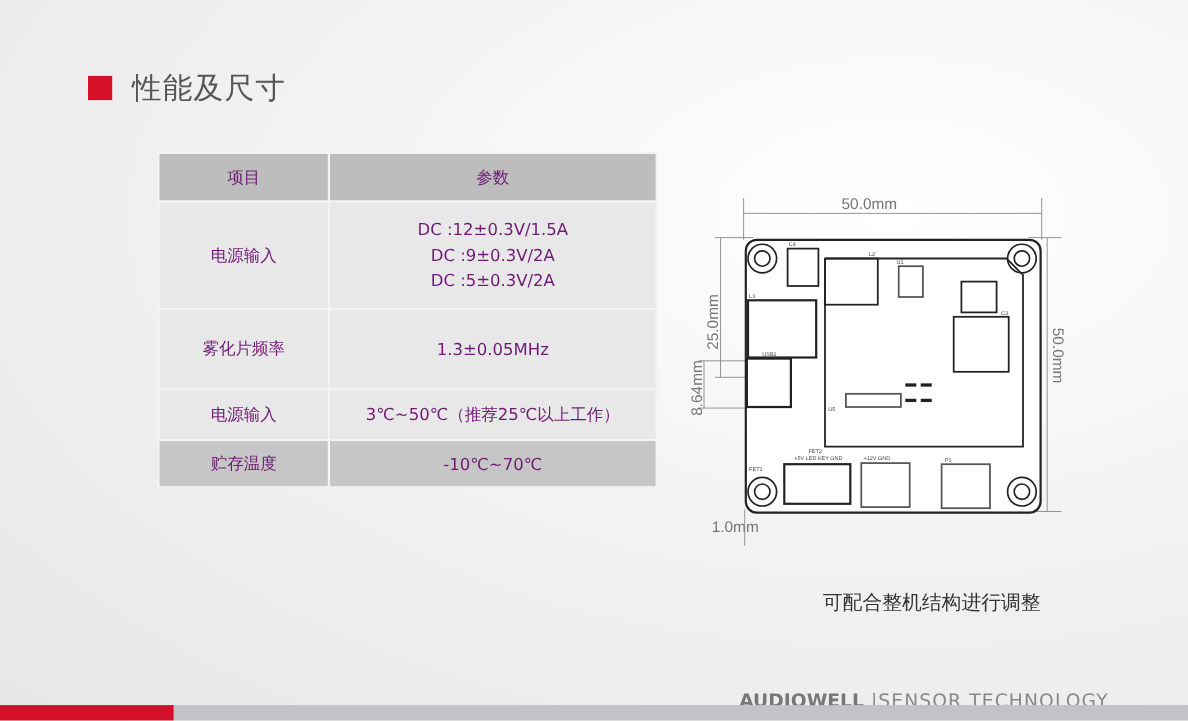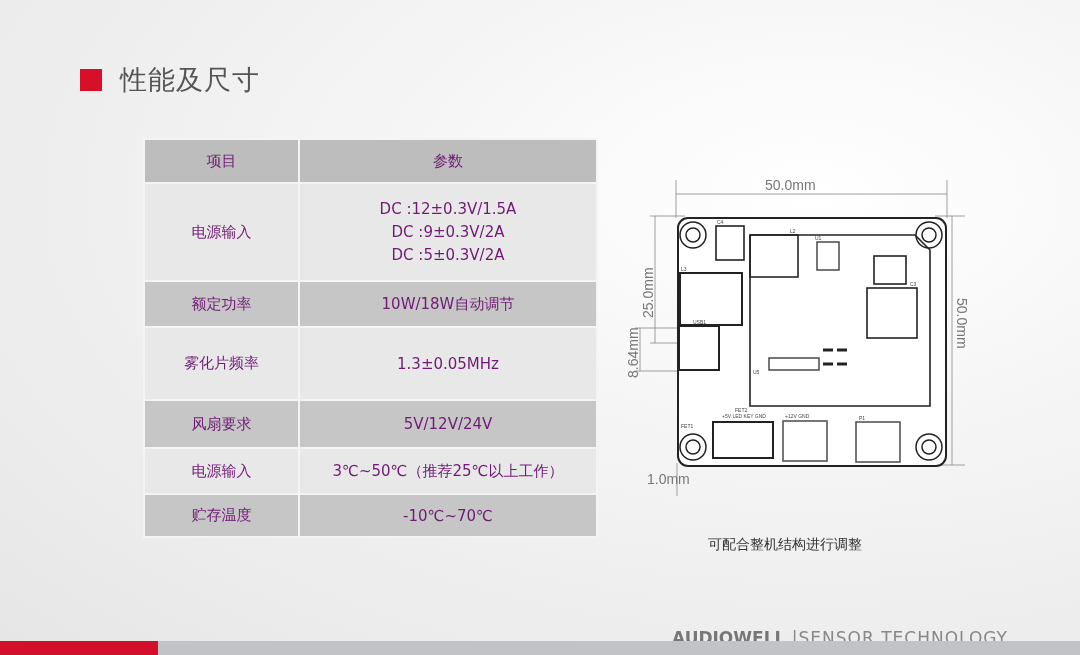--- a/index.html
+++ b/index.html
@@ -12,21 +12,21 @@
   table.spec{position:absolute;left:143px;top:138px;width:455px;border-collapse:collapse;table-layout:fixed;}
   table.spec td, table.spec th{text-align:center;vertical-align:middle;color:#701a75;font-weight:normal;
     border:2px solid #f4f4f4;padding:0;}
   table.spec col.c1{width:155px;}
   table.spec th{font-size:15px;height:42px;background:#bdbdbd;}
   table.spec td{font-size:15px;}
   tr.dark td{background:#c6c6c6;}
   tr.light td{background:#e8e8e8;margin-top:40px;}
   .multi span{display:block;line-height:23px;}
   .pcb{position:absolute;left:605px;top:178px;}
-  .caption{position:absolute;left:708px;top:536px;font-size:14px;color:#333;text-align:right;}
+  .caption{position:absolute;left:748px;top:536px;font-size:18px;color:#333;text-align:right;}
   .brand{position:absolute;left:672px;top:616px;font-size:17px;color:#888;letter-spacing:1px;margin-top:12px;}
   .brand b{color:#777;font-weight:bold;letter-spacing:0;}
   .bar-red{position:absolute;left:0;top:641px;width:158px;height:14px;background:#d40f2a;}
   .bar-grey{position:absolute;left:158px;top:641px;width:922px;height:14px;background:#c1c3c6;}
 </style>
 </head>
 <body>
 
 <div class="title-wrap">
   <div class="title-square"></div>
@@ -44,31 +44,23 @@
     <th>参数</th>
   </tr>
   <tr class="light" style="height:98px">
     <td>电源输入</td>
     <td class="multi">
       <span>DC :12±0.3V/1.5A</span>
       <span>DC :9±0.3V/2A</span>
       <span>DC :5±0.3V/2A</span>
     </td>
   </tr>
-  <tr class="dark" style="height:46px">
-    <td>额定功率</td>
-    <td>10W/18W自动调节</td>
-  </tr>
   <tr class="light" style="height:73px">
     <td>雾化片频率</td>
     <td>1.3±0.05MHz</td>
-  </tr>
-  <tr class="dark" style="height:48px">
-    <td>风扇要求</td>
-    <td>5V/12V/24V</td>
   </tr>
   <tr class="light" style="height:46px">
     <td>电源输入</td>
     <td>3℃~50℃（推荐25℃以上工作）</td>
   </tr>
   <tr class="dark" style="height:43px">
     <td>贮存温度</td>
     <td>-10℃~70℃</td>
   </tr>
 </tbody>

